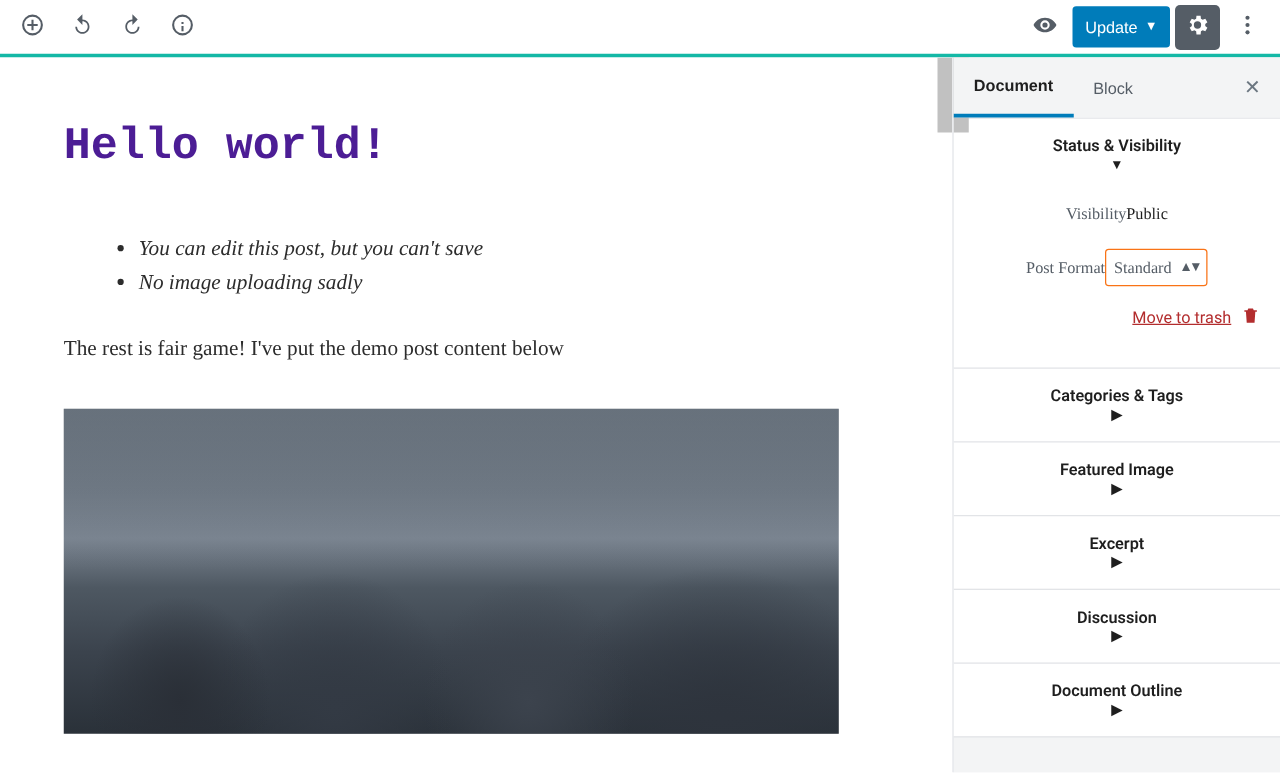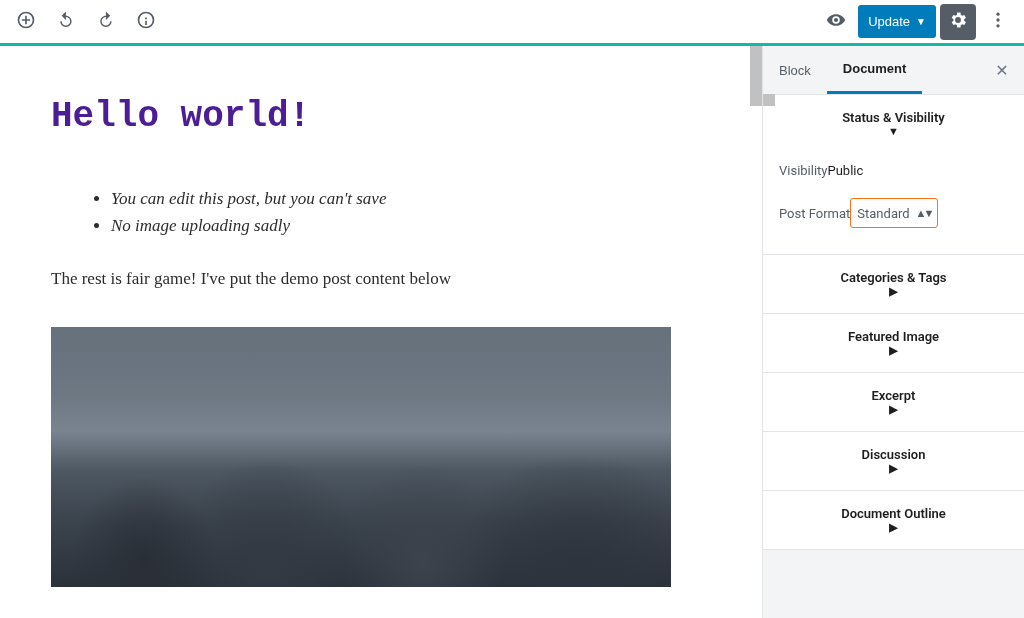--- a/index.html
+++ b/index.html
@@ -36,21 +36,21 @@
 .sidebar { width: 262px; border-left: 1px solid #e2e4e7; background: #f3f4f5; display: flex; flex-direction: column; position: relative; }
 .tabs { display: flex; align-items: center; height: 48px; background: #f3f4f5; position: relative; }
 .tab { padding: 0 16px; height: 48px; display: flex; align-items: center; font-size: 13px; color: #555d66; cursor: pointer; border: none; background: transparent; }
 .tab.active { color: #1e1e1e; font-weight: 600; border-bottom: 3px solid #007cba; }
 .tab-close { margin-left: auto; margin-right: 10px; width: 24px; height: 24px; display: flex; align-items: center; justify-content: center; color: #6c7781; cursor: pointer; background: transparent; border: none; font-size: 16px; }
 
 .panel { background: #fff; border-top: 1px solid #e2e4e7; }
 .panel-header { display: flex; align-items: center; justify-content: space-between; padding: 15px 16px; font-size: 13px; font-weight: 600; color: #1e1e1e; cursor: pointer; flex-direction: column; }
 .panel-header .caret { font-size: 11px; color: #1e1e1e; }
 .panel-body { padding: 0 16px 16px; }
-.row { display: flex; align-items: center; justify-content: flex-start; padding: 10px 0; font-size: 13px; color: #555d66; }
+.row { display: flex; align-items: center; justify-content: center; padding: 10px 0; font-size: 13px; color: #555d66; font-family: Liberation Serif, serif; }
 .row .label { color: #555d66; }
 .row .value { color: #1e1e1e; }
 .select-ctl { border: 1px solid #f97316; background: #fff; height: 30px; padding: 0 6px; font-size: 13px; border-radius: 3px; display: flex; align-items: center; gap: 6px; }
 .select-ctl .arrows { font-size: 11px; color: #555d66; letter-spacing: -3px; }
 
 .trash-row { display: flex; align-items: center; justify-content: flex-end; gap: 8px; padding: 6px 0 14px; }
 .trash-link { color: #b32d2e; text-decoration: underline; font-size: 13px; cursor: pointer; }
 .trash-icon { color: #b32d2e; cursor: pointer; }
 
 .collapsed-panel { background: #fff; border-top: 1px solid #e2e4e7; }
@@ -134,22 +134,22 @@
       <p>The rest is fair game! I've put the demo post content below</p>
       <div class="cover-block">
         
       </div>
     </div>
   </div>
 
   <aside class="sidebar">
     <div class="sidebar-scrollbar"></div>
     <div class="tabs">
+      <button class="tab active">Document</button>
       <button class="tab">Block</button>
-      <button class="tab active">Document</button>
       <button class="tab-close">
         <span>✕</span>
       </button>
     </div>
 
     <div class="panel">
       <div class="panel-header">
         <span>Status &amp; Visibility</span>
         <span class="caret">▼</span>
       </div>
@@ -158,20 +158,28 @@
           <span class="label">Visibility</span>
           <span class="value">Public</span>
         </div>
         <div class="row">
           <span class="label">Post Format</span>
           <div class="select-ctl">
             <span>Standard</span>
             <span class="arrows">▲▼</span>
           </div>
         </div>
+        <div class="trash-row">
+          <span class="trash-link">Move to trash</span>
+          <span class="trash-icon">
+            <svg width="15" height="15" viewBox="0 0 24 24" fill="currentColor">
+                <path d="M6 7h12l-1 14H7L6 7zm3-4h6l1 2h4v2H4V5h4l1-2z"></path>
+              </svg>
+          </span>
+        </div>
       </div>
     </div>
 
     <div class="collapsed-panel">
       <div class="panel-header">
         <span>Categories &amp; Tags</span>
         <span class="caret">▶</span>
       </div>
     </div>
     <div class="collapsed-panel">

